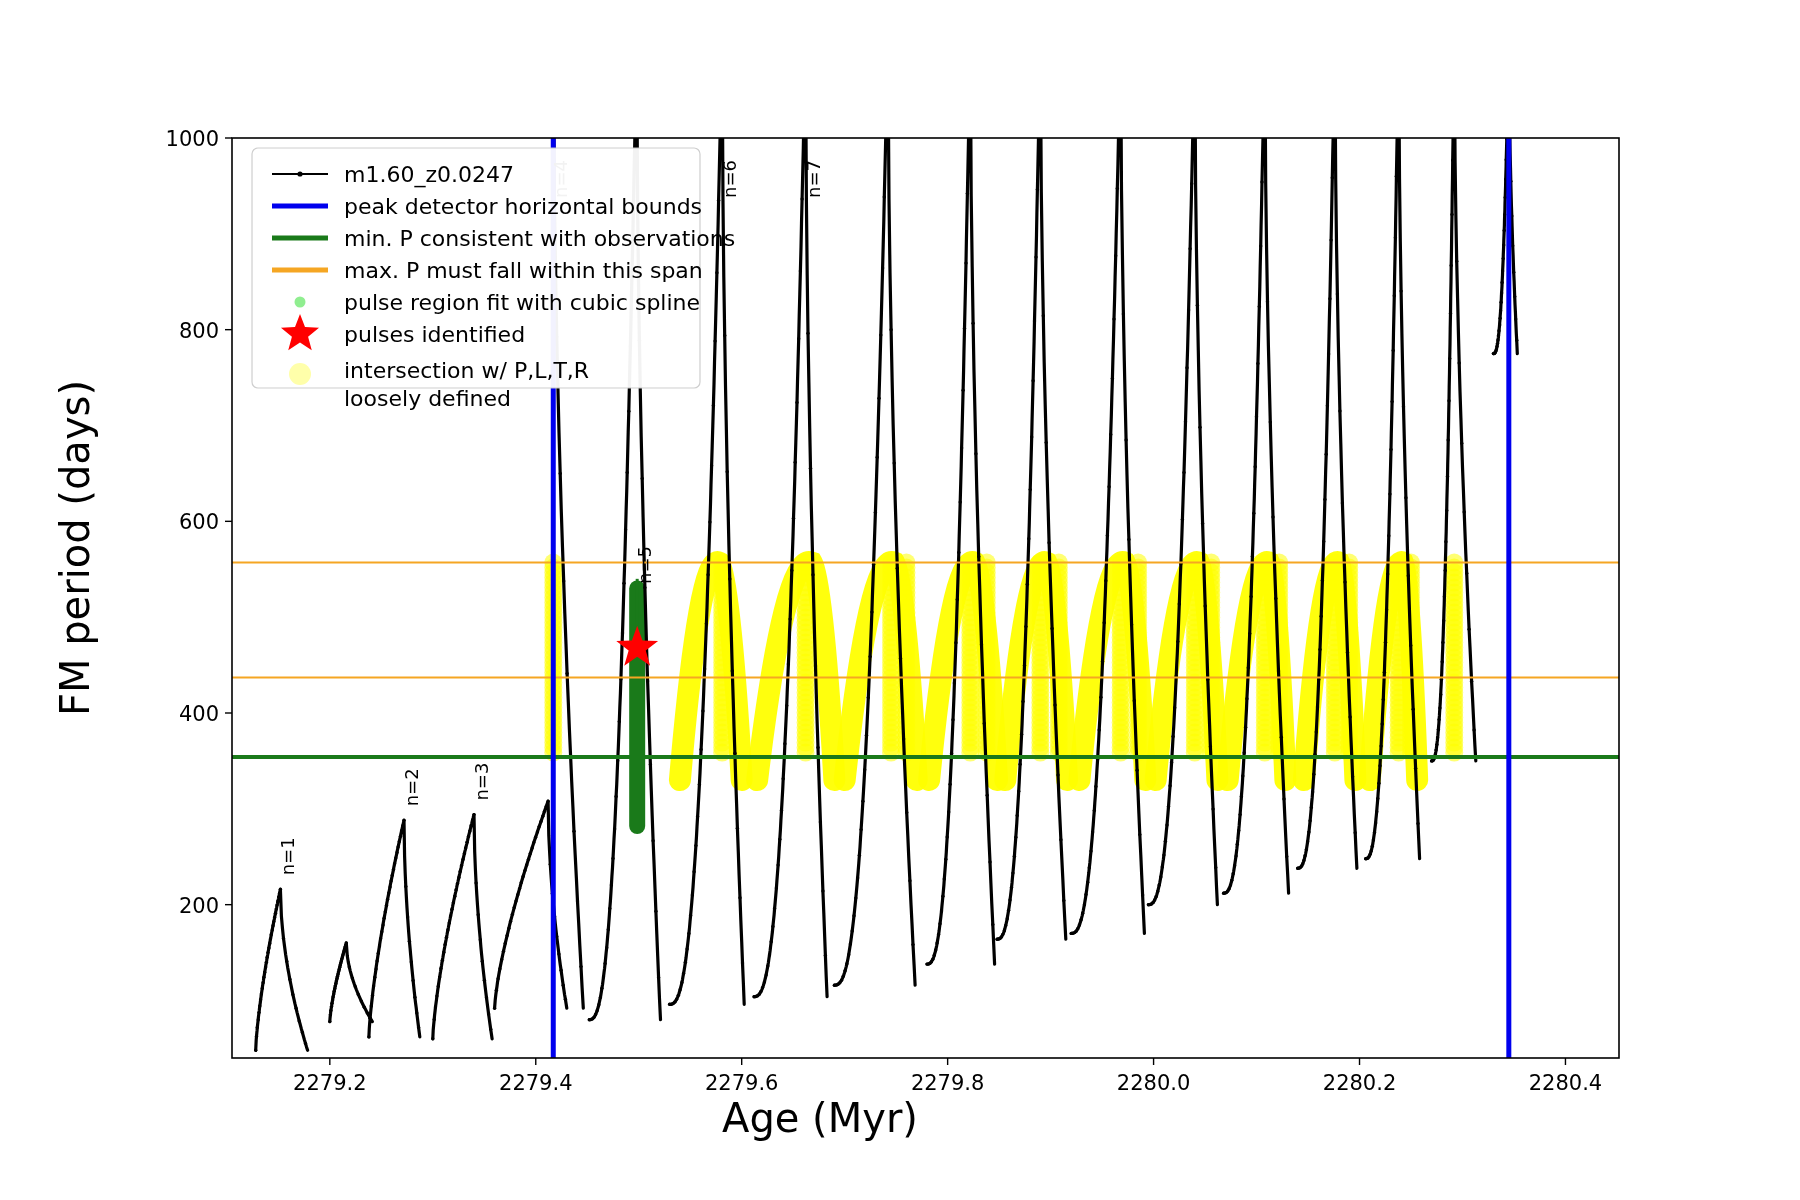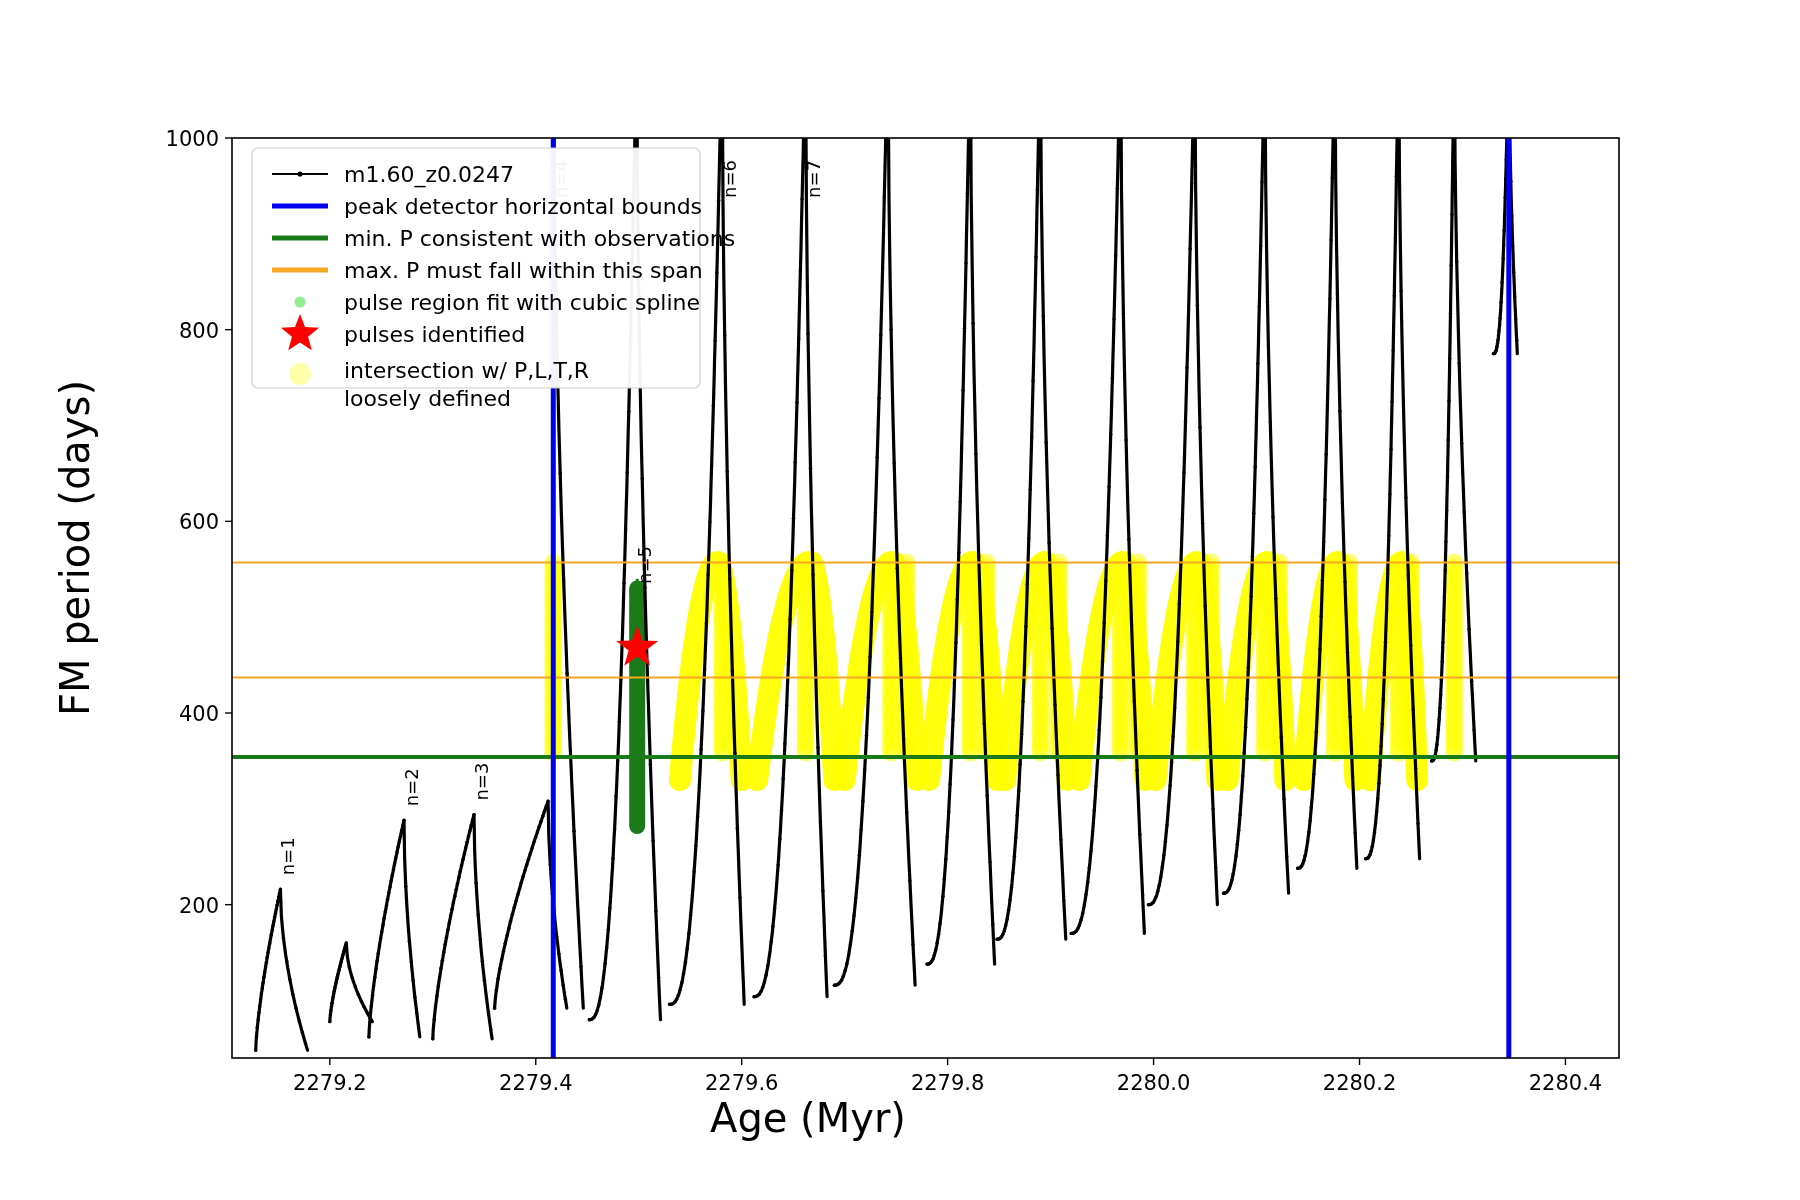--- a/index.html
+++ b/index.html
@@ -13,21 +13,21 @@
     transform:rotate(-90deg);
     transform-origin:center center;
     text-align:center;
     font-size:40px;
     color:#000;
     font-family:"DejaVu Sans",sans-serif;
     white-space:nowrap;
   }
   .xlabel{
     position:absolute;
-    left:4px; top:1095px; width:1608px;
+    left:16px; top:1095px; width:1608px;
     text-align:center;
     font-size:40px;color:#000;
     font-family:"DejaVu Sans",sans-serif;
   }
   .ticklabel{font-size:21px;fill:#000;font-family:"DejaVu Sans",sans-serif;}
   .legendtext{font-size:22px;fill:#000;font-family:"DejaVu Sans",sans-serif;}
   .peaklabel{font-size:18px;fill:#000;font-family:"DejaVu Sans",sans-serif;}
 </style>
 </head>
 <body>

